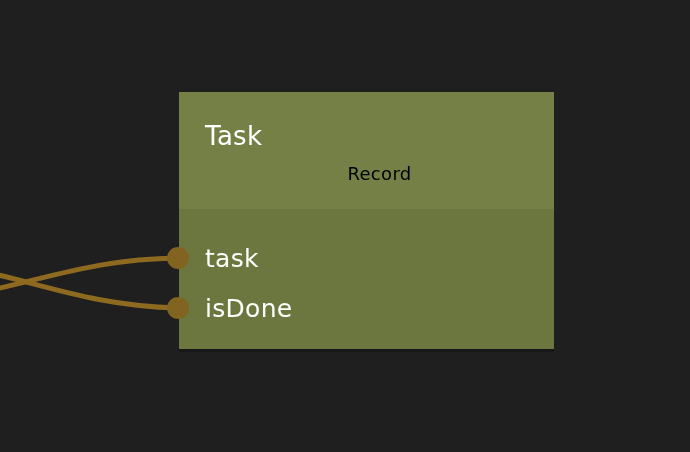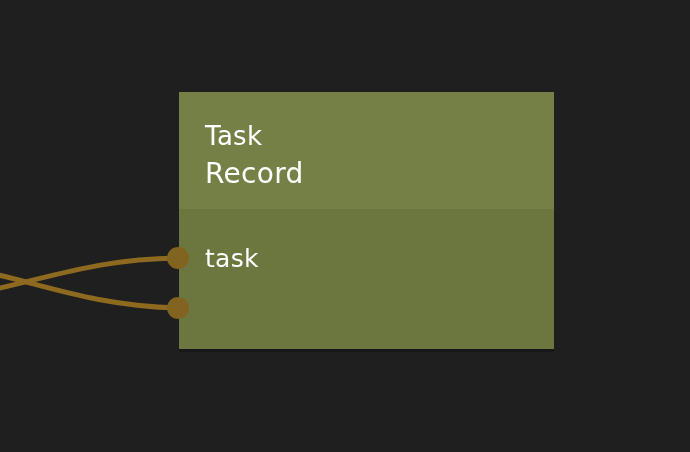--- a/index.html
+++ b/index.html
@@ -36,25 +36,26 @@
     padding: 25px 0 0 26px;
   }
   .node-title {
     font-size: 26px;
     line-height: 38px;
     font-weight: 400;
     color: #ffffff;
     letter-spacing: 0.3px;
   }
   .node-subtitle {
-    font-size: 28px;
+    font-size: 18px;
     line-height: 38px;
     font-weight: 400;
-    color: #ffffff;
+    color: #000000;
     letter-spacing: 0.3px;
+    text-align: center;
   }
   .node-body {
     height: 140px;
     box-sizing: border-box;
     padding-top: 24px;
   }
   .field-row {
     height: 50px;
     display: flex;
     align-items: center;
@@ -83,20 +84,23 @@
 
   <div class="node">
     <div class="node-header" style="background: rgb(116, 128, 69);">
       <div class="node-title">Task</div>
       <div class="node-subtitle">Record</div>
     </div>
     <div class="node-body" style="background: rgb(108, 119, 64);">
       <div class="field-row">
         <span class="field-label">task</span>
       </div>
+      <div class="field-row">
+        <span class="field-label">isDone</span>
+      </div>
     </div>
   </div>
 
   <svg class="wire-layer" width="690" height="452" viewBox="0 0 690 452">
     <path d="M -25 293 C 35 283, 90 259, 178 258" fill="none" stroke-width="5" stroke-linecap="round" stroke="#8d6a1f"></path>
     <path d="M -25 270 C 35 281, 90 306, 178 308" fill="none" stroke-width="5" stroke-linecap="round" stroke="#8d6a1f"></path>
     <circle cx="178" cy="258" r="11" fill="#826420"></circle>
     <circle cx="178" cy="308" r="11" fill="#826420"></circle>
   </svg>
 

